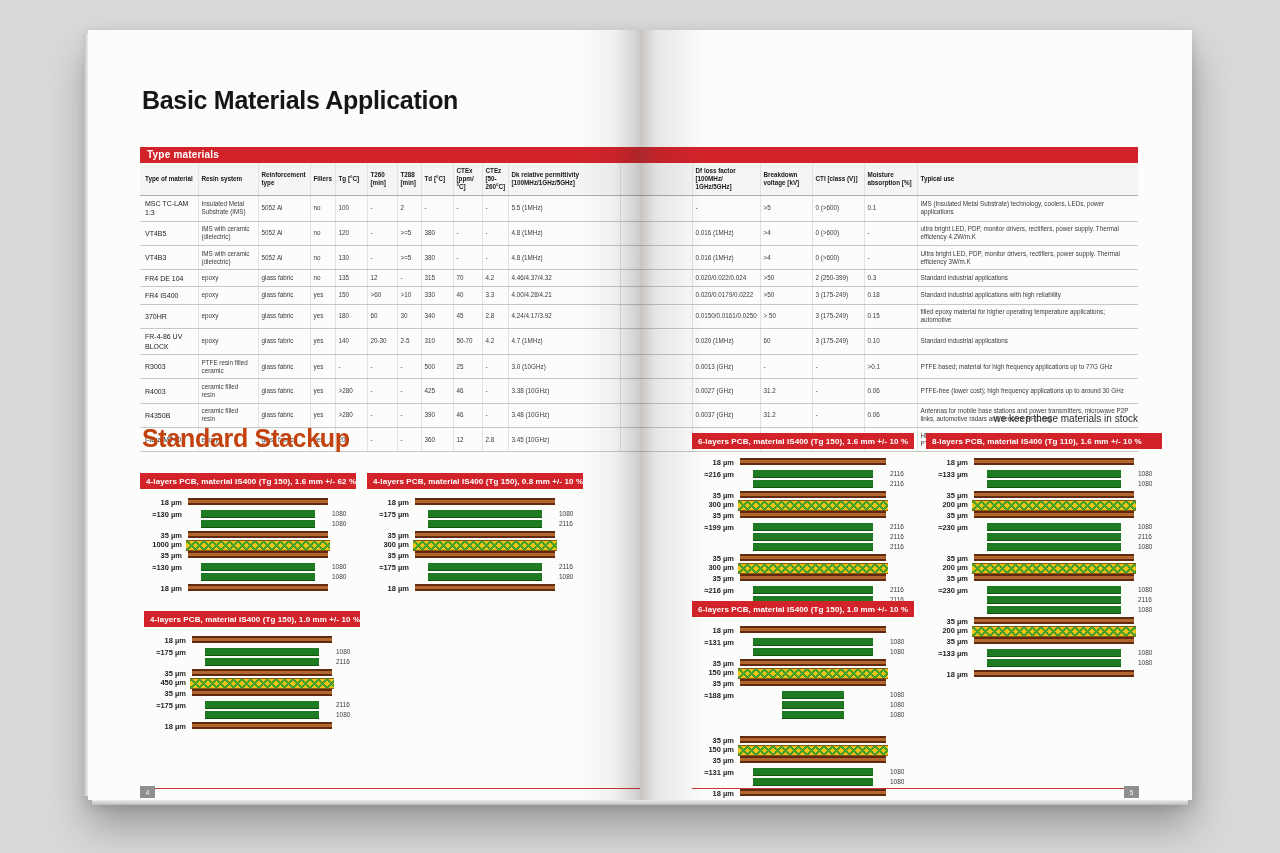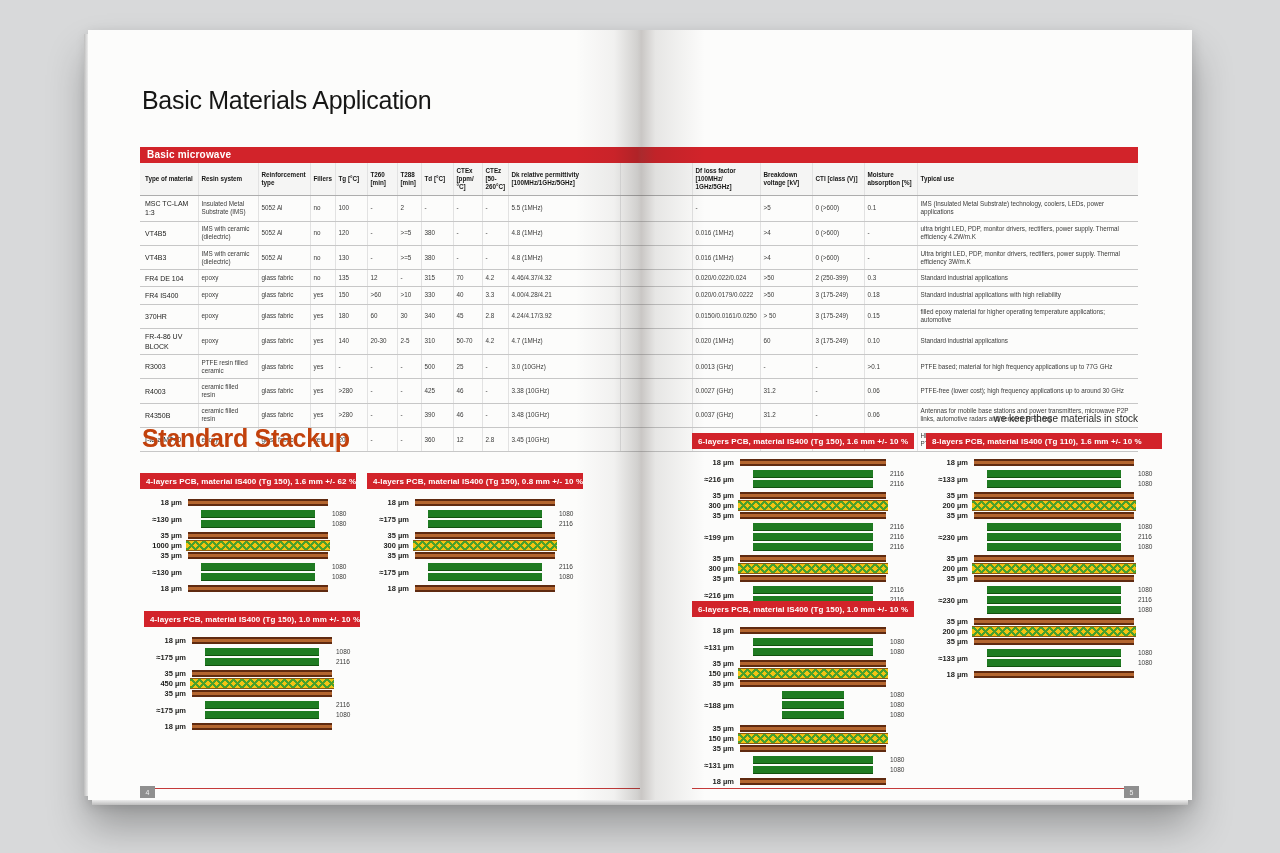--- a/index.html
+++ b/index.html
@@ -21,21 +21,21 @@
   }
   .book::after{content:"";position:absolute;left:4px;right:4px;bottom:-5px;height:5px;
     background:linear-gradient(180deg,#ececec,#bdbdbd);}
   .book::before{content:"";position:absolute;top:4px;bottom:4px;left:-4px;width:4px;
     background:linear-gradient(90deg,#bdbdbd,#ececec);}
   .fold{
     position:absolute;left:487px;top:0;width:130px;height:100%;pointer-events:none;z-index:40;
     background:linear-gradient(90deg,rgba(40,35,30,0) 0%,rgba(40,35,30,0.05) 30%,
       rgba(40,35,30,0.20) 48%,rgba(70,60,55,0.28) 51%,rgba(40,35,30,0.10) 62%,rgba(40,35,30,0) 100%);
   }
-  .doc-title{position:absolute;left:54px;top:56px;font-size:25px;font-weight:normal;letter-spacing:-0.3px;color:#161615;}
+  .doc-title{position:absolute;left:54px;top:56px;font-size:25px;font-weight:bold;letter-spacing:-0.3px;color:#161615;}
   .banner{
     position:absolute;left:52px;top:117px;width:998px;height:16px;background:var(--red);
     color:#fff;font-size:10px;font-weight:bold;line-height:16px;padding-left:7px;letter-spacing:0.2px;
   }
   
   table.materials{
     position:absolute;left:52px;top:133px;width:998px;border-collapse:collapse;table-layout:fixed;
     border-bottom:1px solid #a9a9a9;
   }
   table.materials th,table.materials td{
@@ -51,21 +51,21 @@
   
   .stock-note{position:absolute;top:383px;right:54px;font-size:10px;color:#2a2a29;margin-left:22px;}
   .stackup-title{position:absolute;left:54px;top:394px;font-size:25px;font-weight:bold;letter-spacing:-0.3px;color:#c2410c;}
   
   .panel{position:absolute;}
   .panel-head{
     background:var(--red);color:#fff;font-size:8px;font-weight:bold;
     padding:4px 6px 3px 6px;letter-spacing:0.1px;white-space:nowrap;
   }
   .diagram{padding-top:9px;}
-  .layer-row{display:flex;align-items:center;}
+  .layer-row{display:flex;align-items:flex-start;}
   .layer-label{
     width:48px;flex:0 0 48px;text-align:right;padding-right:6px;
     font-size:7.5px;font-weight:bold;color:#1d1d1b;white-space:nowrap;
   }
   .barzone{flex:1;display:flex;flex-direction:column;gap:2px;}
   .rightcol{width:28px;flex:0 0 28px;padding-left:4px;display:flex;flex-direction:column;gap:2px;}
   .ply-label{height:8px;line-height:8px;font-size:6.5px;color:#3a3a39;}
   .bar{width:100%;}
   .bar.copper{height:7px;background:linear-gradient(180deg,var(--copper-dark) 0 2px,var(--copper) 2px 5px,var(--copper-dark) 5px 7px);}
   .bar.prepreg{height:8px;background:var(--green);box-shadow:inset 0 -1px 0 #12520f;margin:0 13px;width:auto;}
@@ -89,21 +89,21 @@
   .rule.rule-right{left:604px;width:432px;}
 </style>
 </head>
 <body>
 
 <div class="canvas">
   <div class="book">
 
     <h1 class="doc-title">Basic Materials Application</h1>
 
-    <div class="banner">Basic microwave</div>
+    <div class="banner">Type materials</div>
 
     <table class="materials" id="materials-table">
       <colgroup id="materials-colgroup">
           <col style="width: 58px;">
           <col style="width: 60px;">
           <col style="width: 52px;">
           <col style="width: 25px;">
           <col style="width: 32px;">
           <col style="width: 30px;">
           <col style="width: 24px;">
@@ -674,21 +674,21 @@
               </div>
               <div class="rightcol"></div>
             </div>
             <div class="layer-row" style="margin-bottom: 3px;">
               <div class="layer-label">35 µm</div>
               <div class="barzone">
                 <div class="bar copper"></div>
               </div>
               <div class="rightcol"></div>
             </div>
-            <div class="layer-row" style="margin-bottom: 5px; gap: 29px;">
+            <div class="layer-row" style="margin-bottom: 17px; gap: 29px;">
               <div class="layer-label">≈188 µm</div>
               <div class="barzone">
                 <div class="bar prepreg"></div>
                 <div class="bar prepreg"></div>
                 <div class="bar prepreg"></div>
               </div>
               <div class="rightcol">
                 <div class="ply-label">1080</div>
                 <div class="ply-label">1080</div>
                 <div class="ply-label">1080</div>

